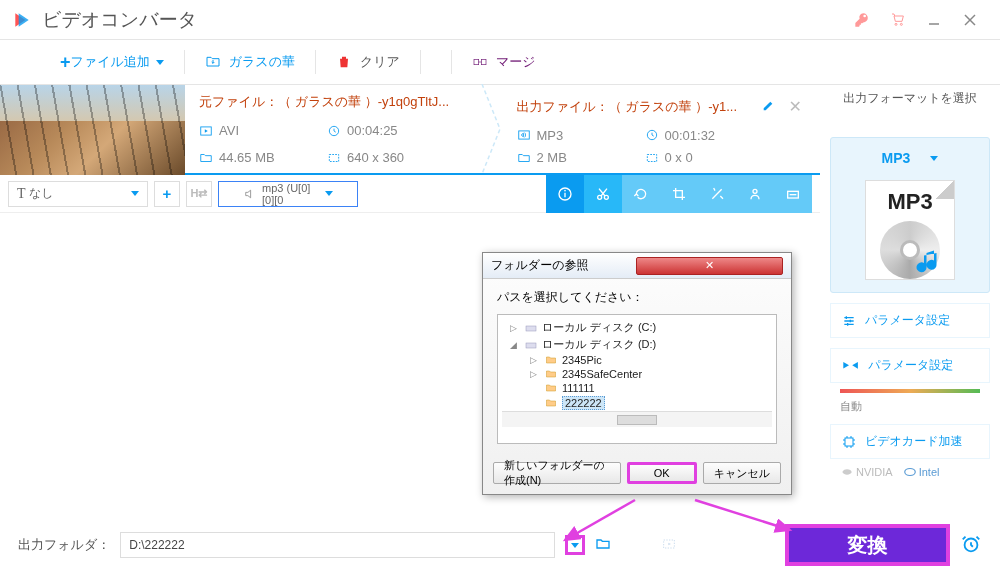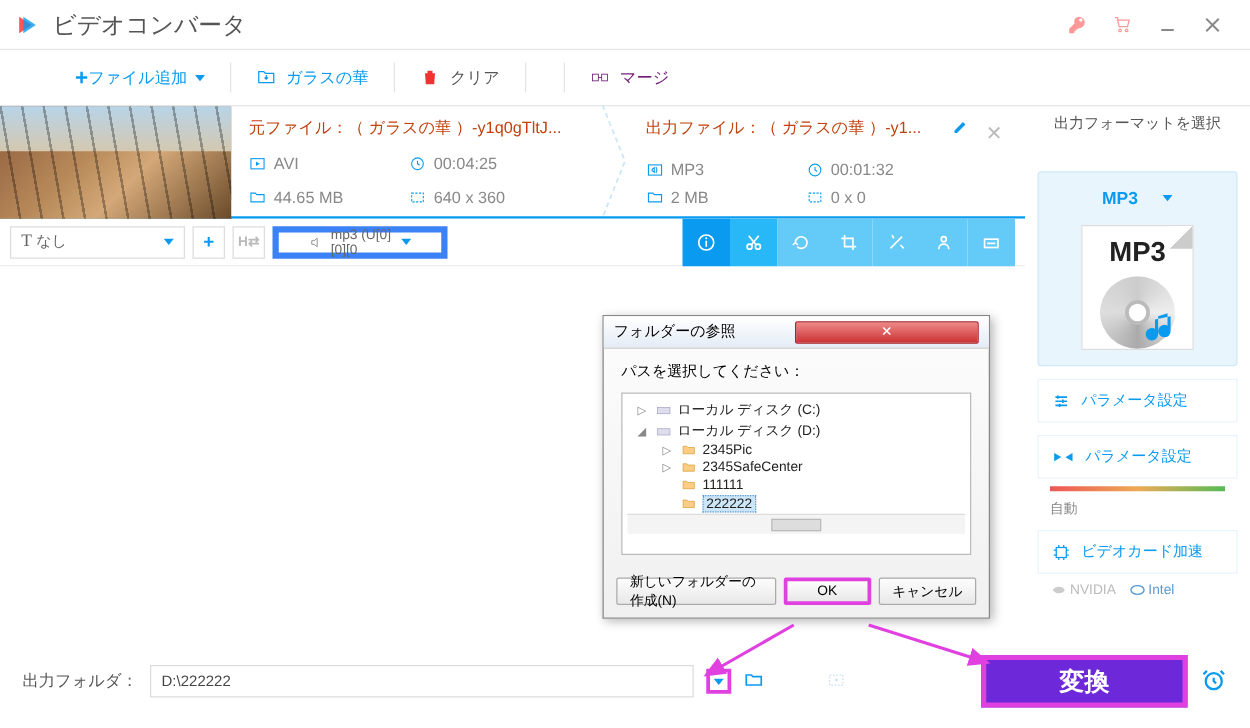--- a/index.html
+++ b/index.html
@@ -33,21 +33,21 @@
   .info-item svg { width: 14px; height: 14px; }
   .arrow-sep { position: absolute; right: -1px; top: 0; bottom: 0; width: 24px; display: flex; align-items: center; }
   .arrow-sep svg { width: 24px; height: 90px; }
   .close-item { color: #bbb; font-size: 16px; padding: 4px; }
   .edit-item { color: #0a9bf0; }
 
   .action-bar { height: 38px; background: #fff; display: flex; align-items: center; padding: 0 8px; gap: 6px; border-bottom: 1px solid #eee; }
   .subtitle-box { flex: 0 0 140px; height: 26px; border: 1px solid #ddd; display: flex; align-items: center; padding: 0 8px; font-size: 12px; color: #666; }
   .subtitle-box .triangle-down { margin-left: auto; }
   .sq-btn { width: 26px; height: 26px; border: 1px solid #ddd; display: flex; align-items: center; justify-content: center; color: #0a9bf0; font-size: 15px; font-weight: bold; }
-  .audio-sel { flex: 0 0 140px; height: 26px; border: 5px solid #3b82f6; display: flex; align-items: center; padding: 0 24px; font-size: 11px; color: #666; gap: 6px; }
+  .audio-sel { flex: 0 0 140px; height: 26px; border: 1px solid #3b82f6; display: flex; align-items: center; padding: 0 24px; font-size: 11px; color: #666; gap: 6px; }
   .audio-sel .triangle-down { margin-left: auto; }
   .edit-tools { display: flex; gap: 0; margin-left: auto; }
   .edit-tool { width: 38px; height: 38px; display: flex; align-items: center; justify-content: center; color: #fff; }
   .edit-tool.info-t { background: #0a9bf0; }
   .edit-tool.cut-t { background: #28b8f8; }
   .edit-tool.light { background: #64caf8; }
 
   .side-panel { position: absolute; right: 10px; top: 90px; width: 160px; }
   .format-box { background: #e8f5fd; border: 1px solid #cde8f8; border-radius: 3px; padding: 6px 0 12px; text-align: center; margin-top: 30px; }
   .format-dropdown { display: flex; align-items: center; justify-content: center; color: #0a9bf0; font-size: 14px; font-weight: bold; padding: 6px; }
@@ -200,21 +200,21 @@
           <span>640 x 360</span>
         </div>
     </div>
     <div class="arrow-sep">
         <svg viewBox="0 0 24 90">
           <path d="M2 0 L20 45 L2 90" fill="none" stroke="#cce8f8" stroke-width="1.5" stroke-dasharray="4 3"></path>
         </svg>
       </div>
   </div>
   <div class="info-col">
-    <div style="display:flex;align-items:flex-start;gap:8px">
+    <div style="display:flex;align-items:center;gap:8px">
       <span class="info-title" style="flex:1">出力ファイル：（ ガラスの華 ）-y1...</span>
       <span class="edit-item"><svg class="ico" viewBox="0 0 24 24">
             <path d="M4 17l10-10 3 3L7 20H4z" fill="currentColor"></path>
           </svg></span>
       <span class="close-item">✕</span>
     </div>
     <div class="info-line">
       <div class="info-item">
           <svg viewBox="0 0 24 24">
             <rect x="3" y="5" width="18" height="14" fill="none" stroke="#0a9bf0" stroke-width="1.5"></rect>

